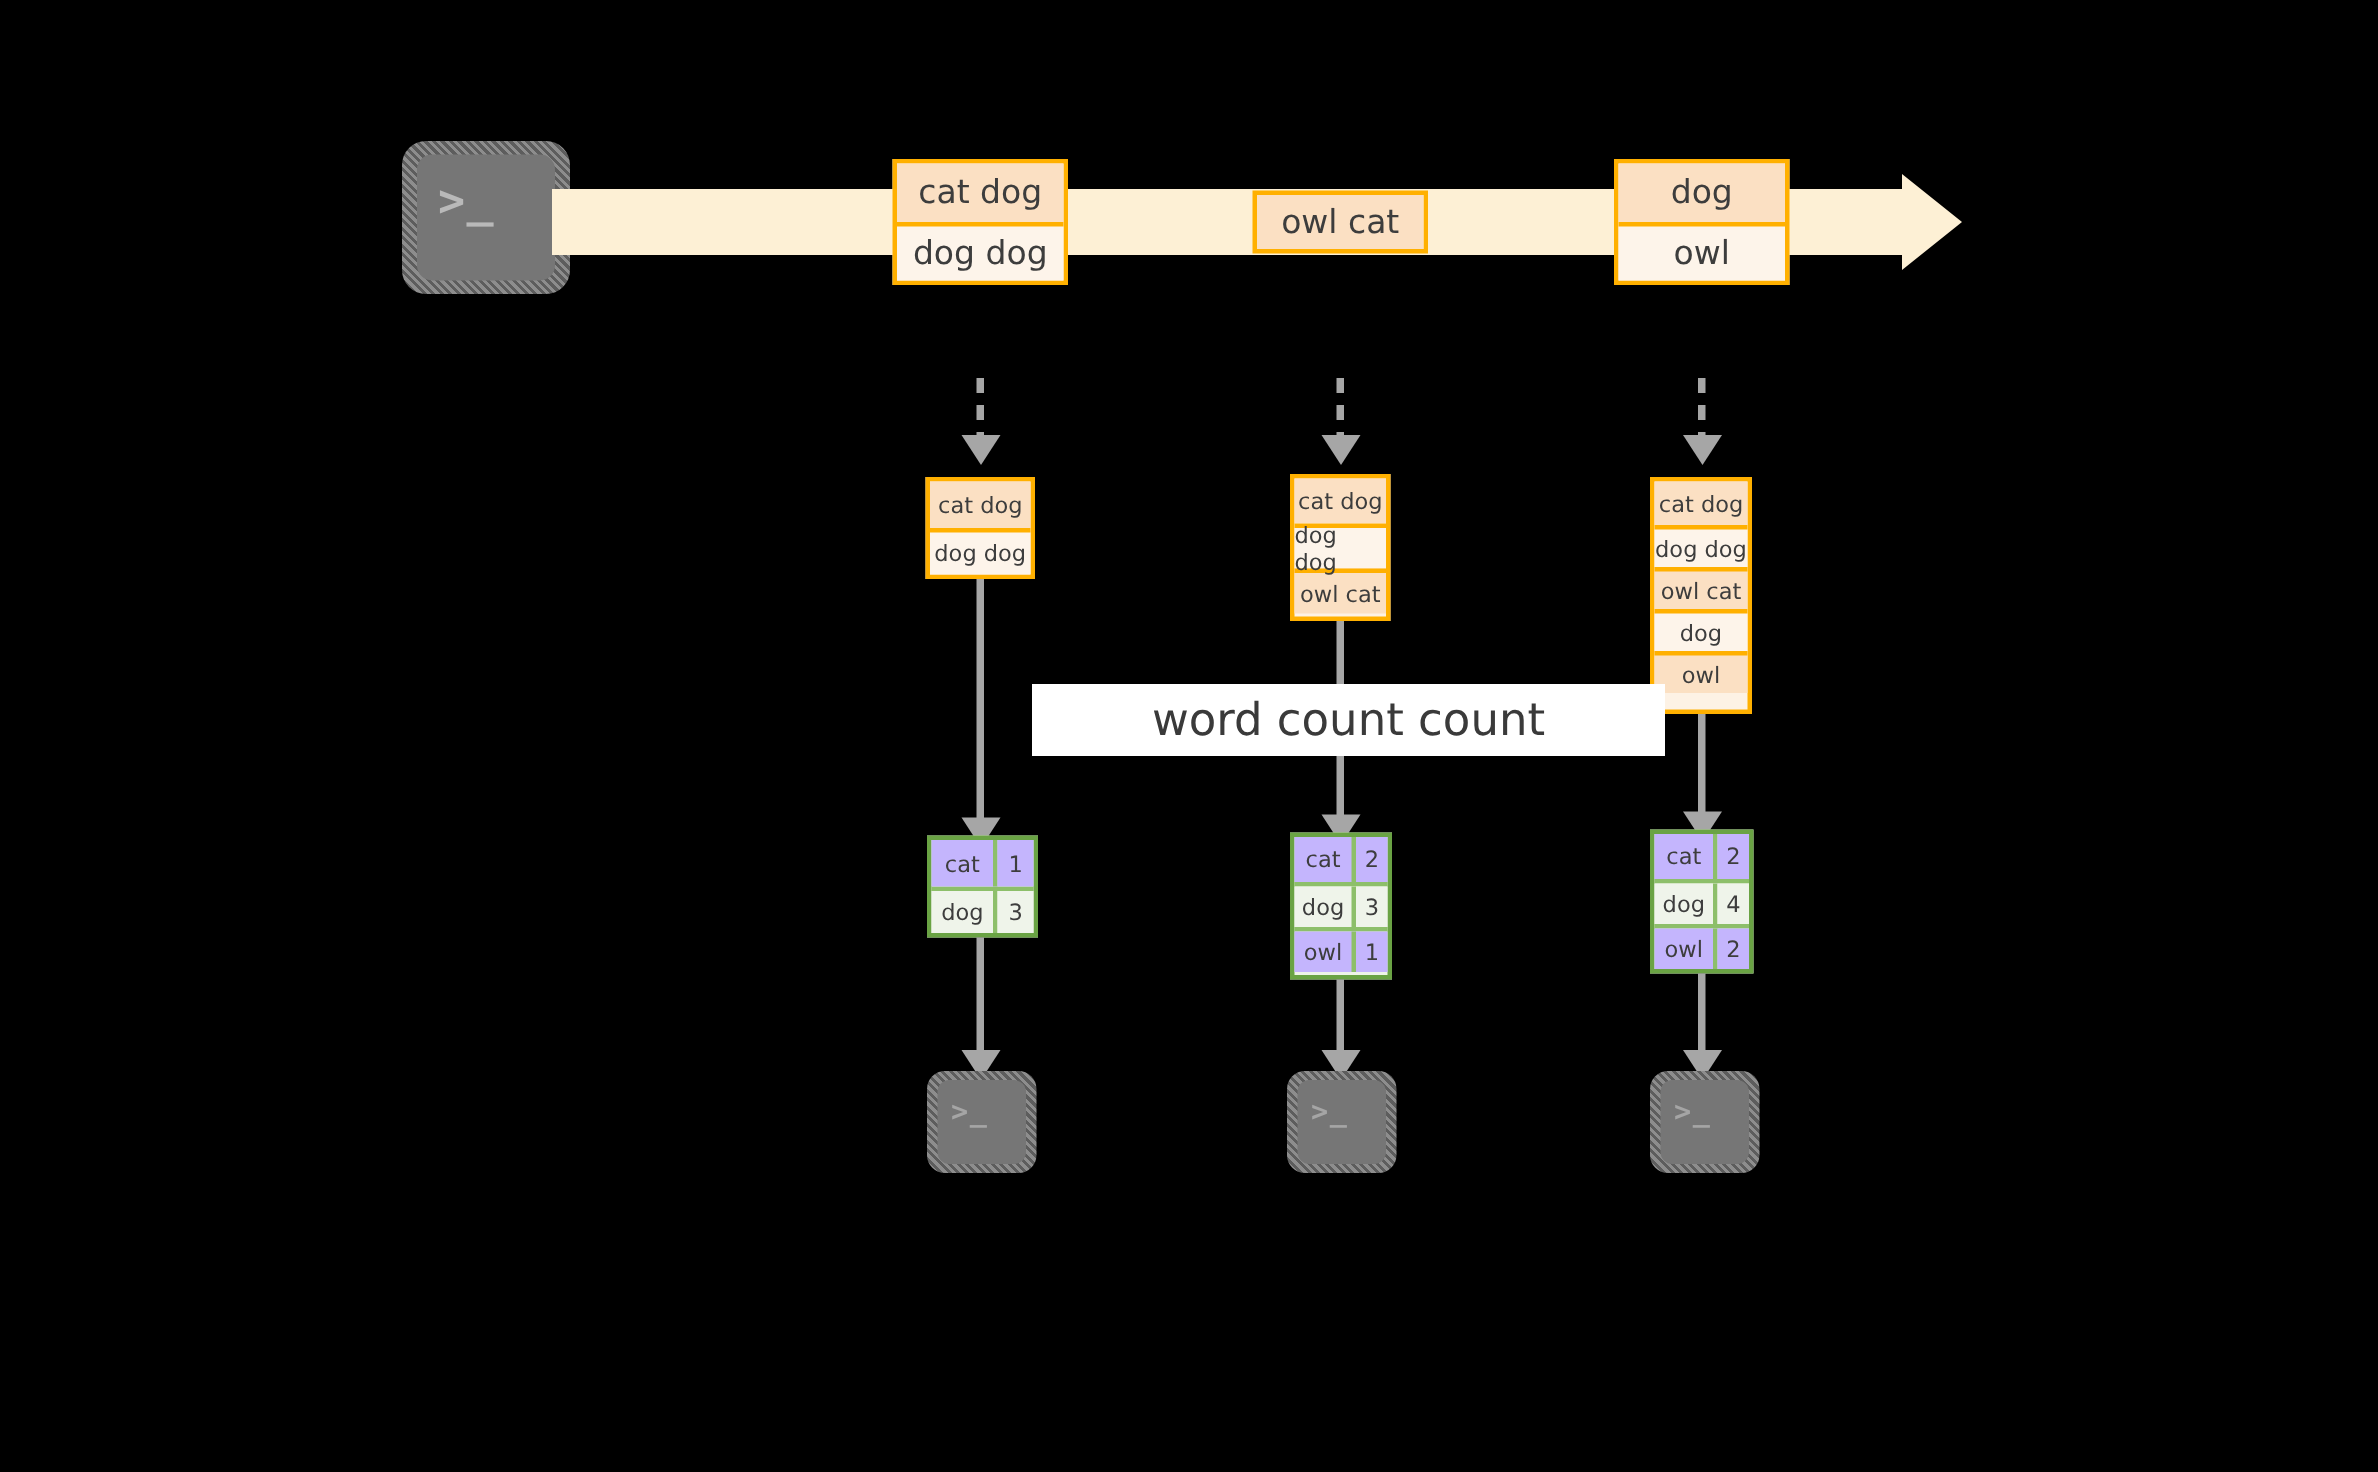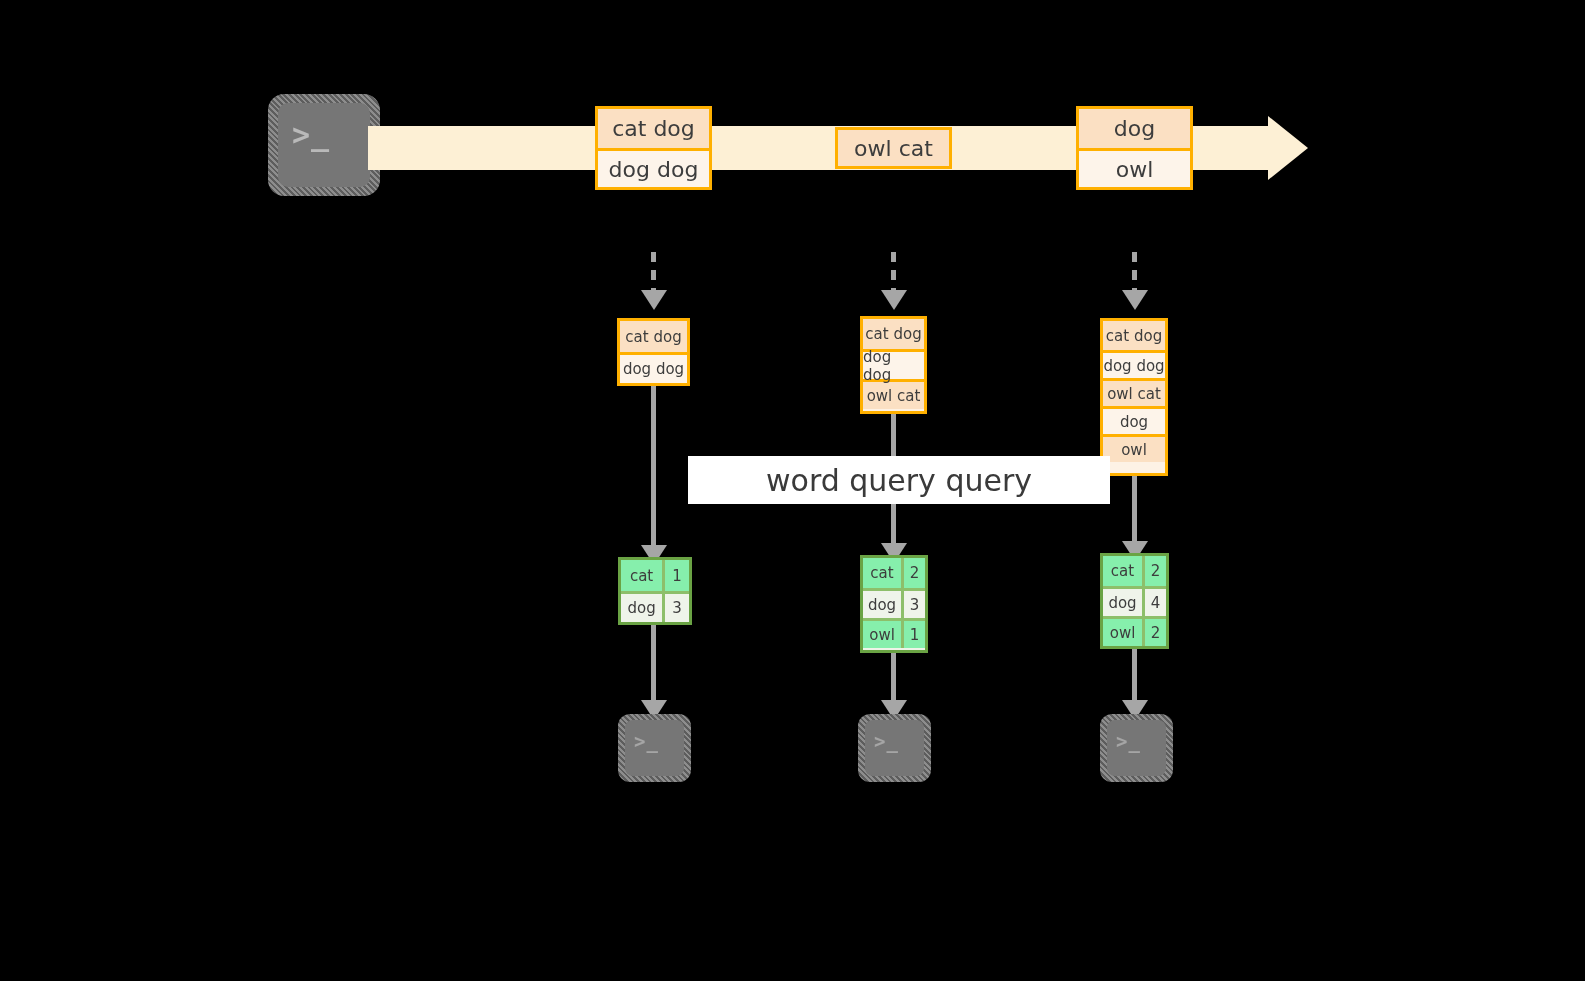--- a/index.html
+++ b/index.html
@@ -31,21 +31,21 @@
   .obox .row + .row{border-top:3px solid #ffb000;}
 
   
   .gbox{position:absolute;box-sizing:border-box;border:3px solid #6aa344;
         background:#eef4e8;}
   .gbox .grow{display:flex;box-sizing:border-box;}
   .gbox .grow + .grow{border-top:3px solid #8dbf6a;}
   .gbox .gcell{box-sizing:border-box;display:flex;align-items:center;
         justify-content:center;color:#3d3d3d;}
   .gbox .gcell.k{border-right:3px solid #8dbf6a;}
-  .gbox .grow.dark .gcell{background:#86efac;}
+  .gbox .grow.dark .gcell{background:#c4b5fd;}
   .gbox .grow.light .gcell{background:#eff4ea;}
 
   
   .vline{position:absolute;background:#a6a6a6;width:5px;}
   .vdash{position:absolute;width:5px;
         background:repeating-linear-gradient(to bottom,
           #a6a6a6 0px,#a6a6a6 10px,transparent 10px,transparent 18px);}
   .vhead{position:absolute;width:0;height:0;
         border-left:13px solid transparent;border-right:13px solid transparent;
         border-top:20px solid #a6a6a6;}
@@ -181,16 +181,16 @@
   <div class="vline" style="left:1132px;top:649px;height:64px;"></div>
   <div class="vhead" style="left:1122px;top:700px;"></div>
 
   <div class="abs" style="left:1100px;top:714px;width:73px;height:68px;">
     <div class="term-hatch" style="left:0;top:0;width:73px;height:68px;border-radius:12px;"></div>
     <div class="term-inner" style="left:7px;top:6px;width:59px;height:56px;border-radius:8px;"></div>
     <div class="term-glyph" style="left:16px;top:18px;font-size:19px;opacity:.7;">&gt;_</div>
   </div>
 
   <div class="banner" style="left:688px;top:456px;width:422px;height:48px;">
-    <span style="font-size:30px;">word query query</span>
+    <span style="font-size:30px;">word count count</span>
   </div>
 
 </div>
 
 </body></html>

